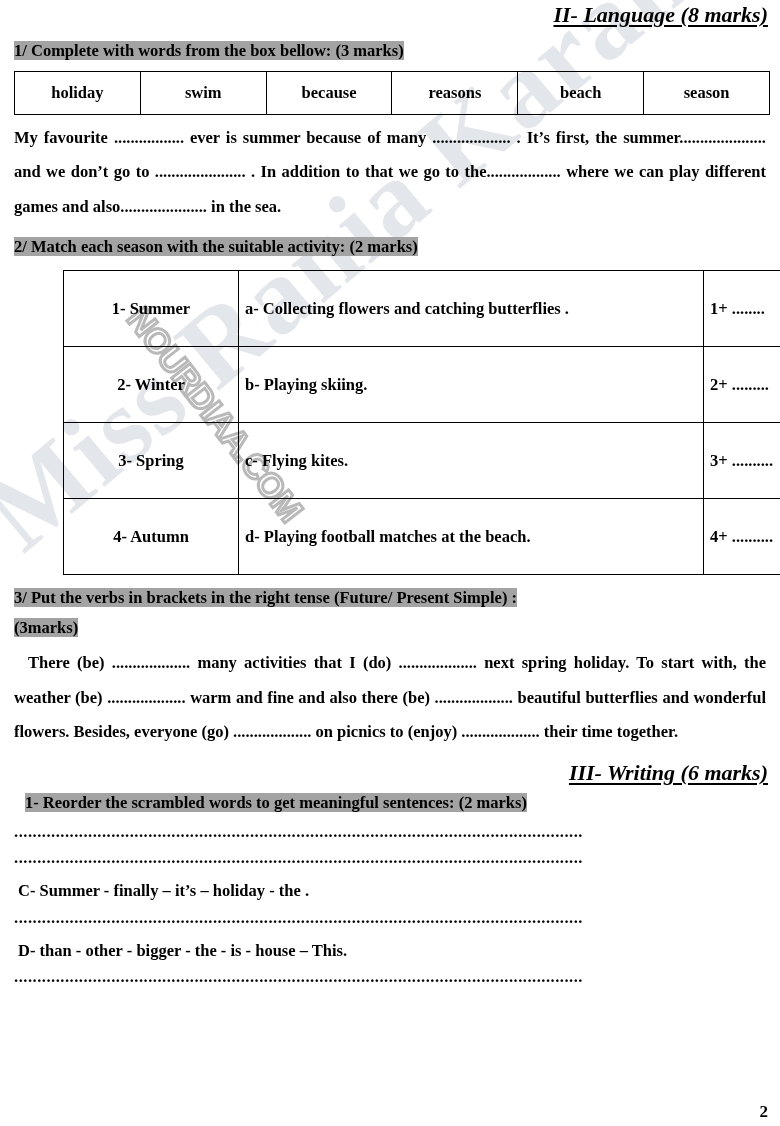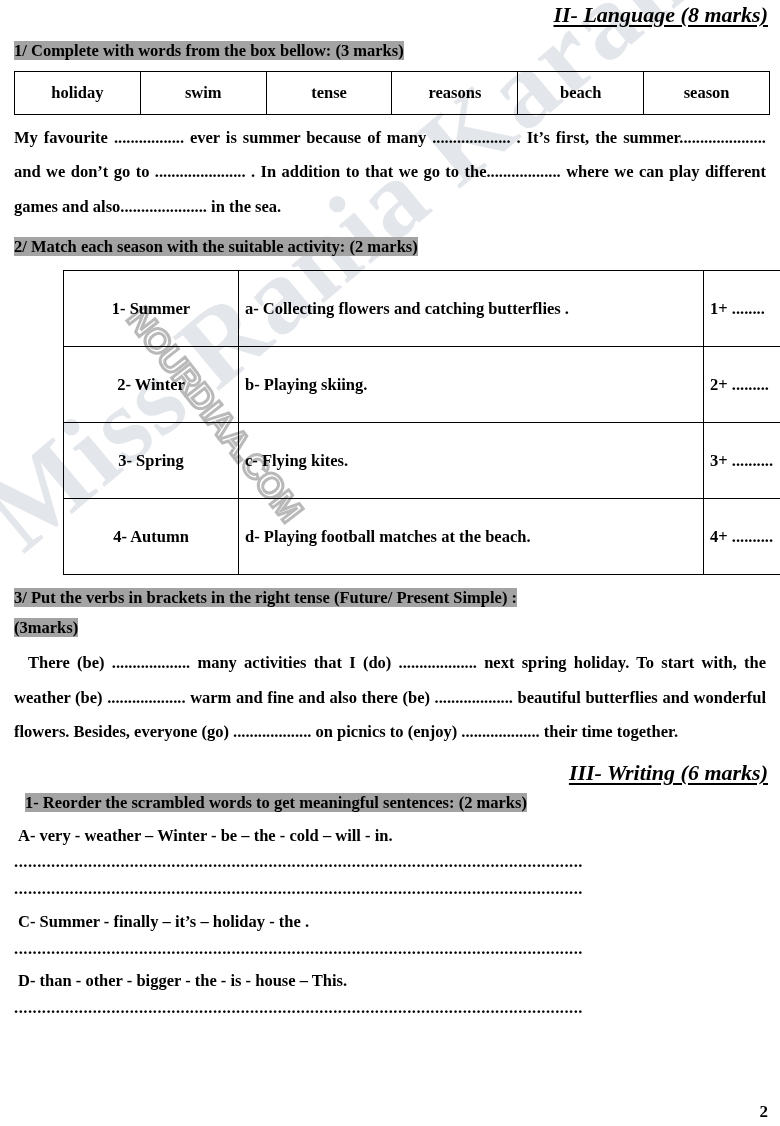--- a/index.html
+++ b/index.html
@@ -170,21 +170,21 @@
 
   <div class="hl-wrap">
     <span class="hl">1/ Complete with words from the box bellow: (3 marks)</span>
   </div>
 
   <table class="wordbox">
     <tbody>
       <tr>
         <td>holiday</td>
         <td>swim</td>
-        <td>tense</td>
+        <td>because</td>
         <td>reasons</td>
         <td>beach</td>
         <td>season</td>
       </tr>
     </tbody>
   </table>
 
   <div class="para">My favourite ................. ever is summer because of many ................... . It’s first, the summer..................... and we don’t go to  ...................... . In addition to that we go to the.................. where we can play different games and also..................... in the sea.</div>
 
   <div class="hl-wrap">
@@ -226,21 +226,20 @@
   <div class="para indent">There (be) ................... many activities that I (do) ................... next spring holiday. To start with, the weather (be) ................... warm and fine and also there (be) ................... beautiful butterflies and wonderful flowers. Besides, everyone (go) ................... on picnics to (enjoy) ................... their time together.</div>
 
   <div class="sp-8"></div>
 
   <div class="section-title">III- Writing (6 marks)</div>
 
   <div class="hl-wrap" style="margin-top:4px;padding-left:11px;">
     <span class="hl">1- Reorder the scrambled words to get meaningful sentences: (2 marks)</span>
   </div>
 
-  <div class="sent">A- very - weather – Winter - be – the - cold – will - in.</div>
   <div class="dots">...........................................................................................................................</div>
 
   <div class="dots">...........................................................................................................................</div>
 
   <div class="sent">C- Summer - finally – it’s – holiday - the .</div>
   <div class="dots">...........................................................................................................................</div>
 
   <div class="sent">D- than - other - bigger - the - is - house – This.</div>
   <div class="dots">...........................................................................................................................</div>
 

